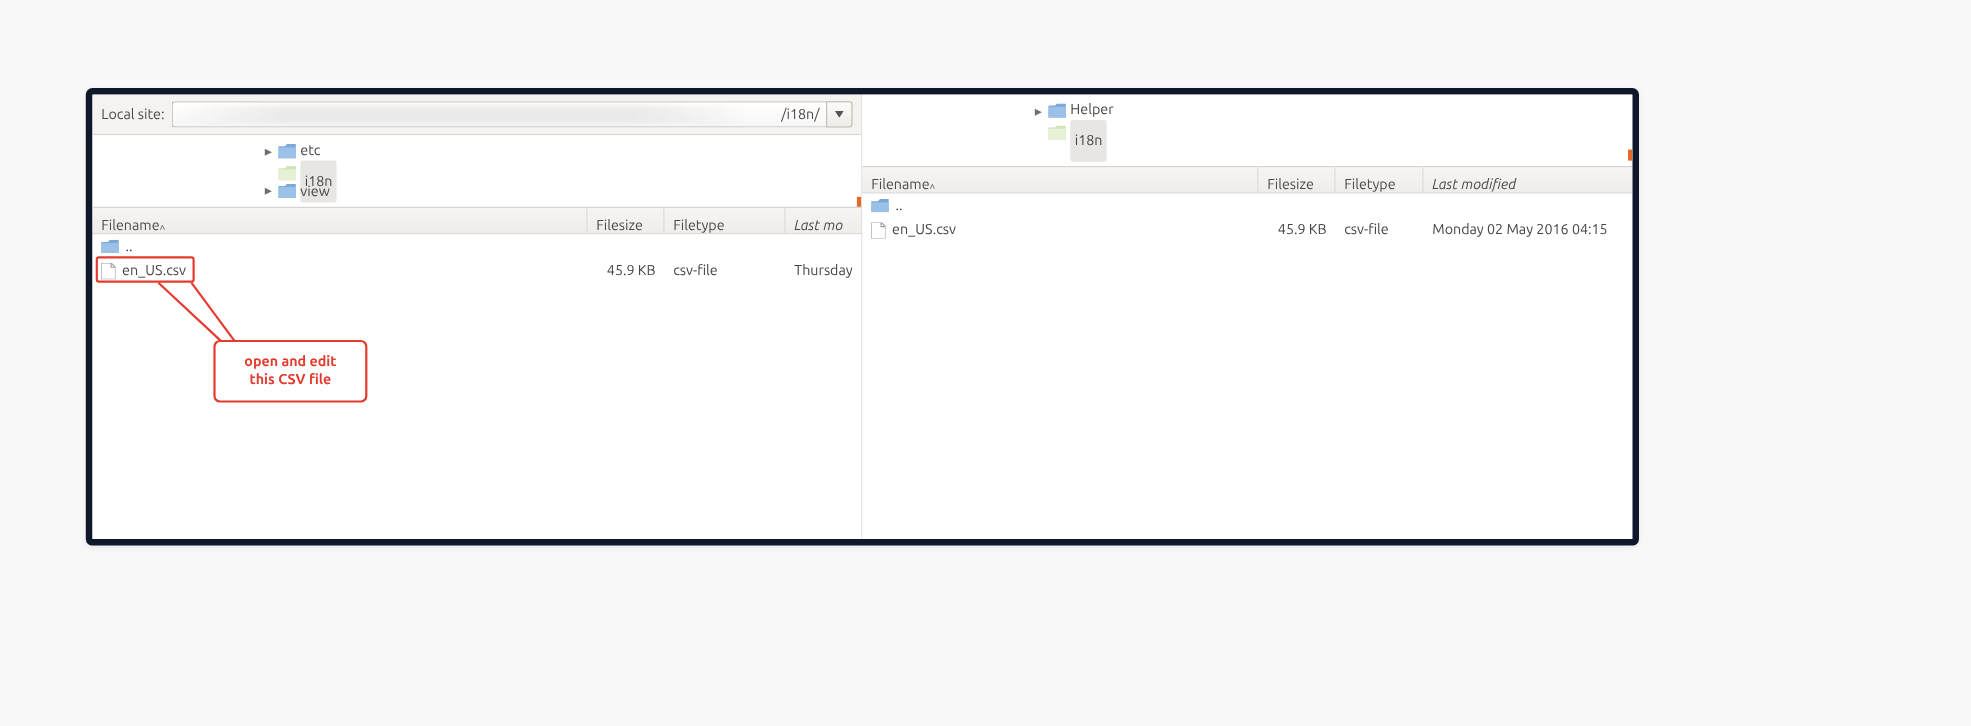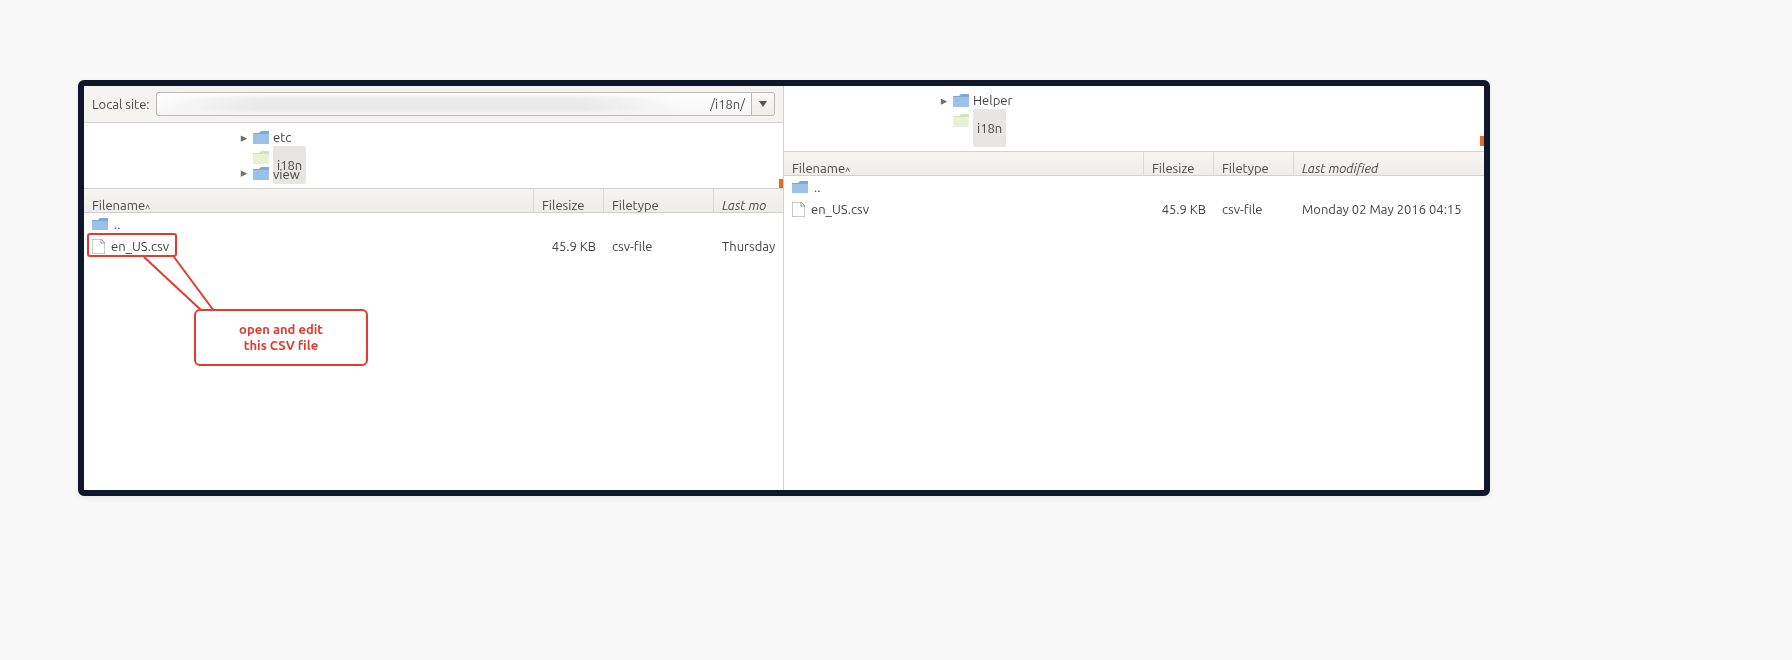--- a/index.html
+++ b/index.html
@@ -174,21 +174,21 @@
     position: absolute;
     border: 2px solid #e33b2e;
     border-radius: 6px;
     background: #fff;
     color: #e33b2e;
     font-weight: 600;
     text-align: center;
     padding: 10px 6px;
     line-height: 1.25;
     pointer-events: none;
-    width: 174px;
+    width: 140px;
   }
   .anno-svg {
     position: absolute;
     pointer-events: none;
     overflow: visible;
   }
   .anno-svg line { stroke: #e33b2e; stroke-width: 2; }
 
   .col-name { flex: 0 0 auto; }
   .col-size { text-align: right; }

